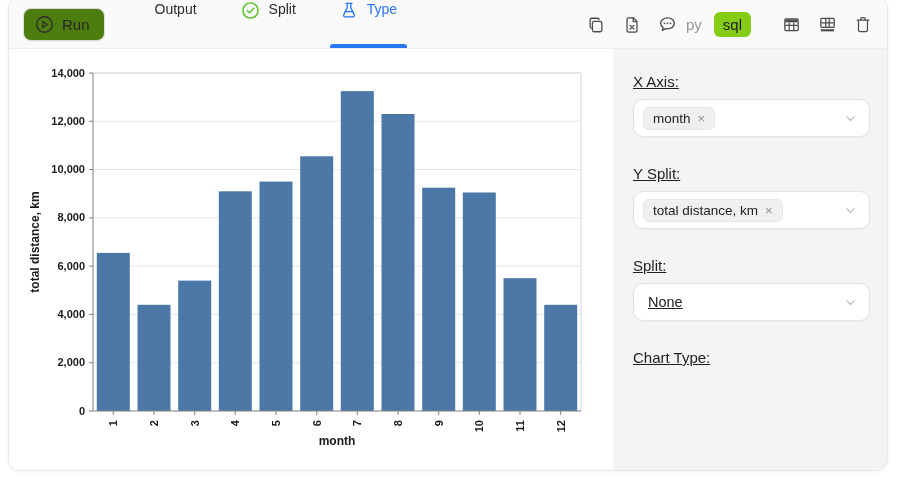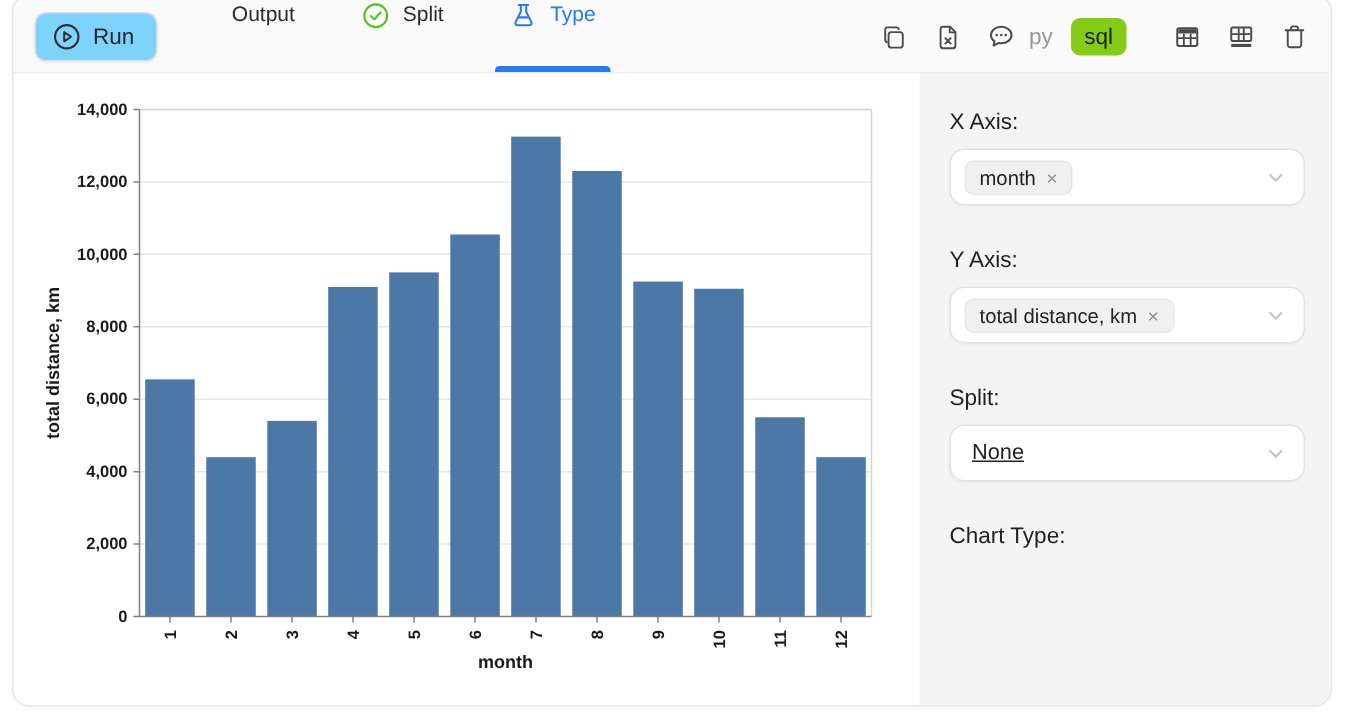--- a/index.html
+++ b/index.html
@@ -11,21 +11,21 @@
     box-shadow:0 1px 4px rgba(0,0,0,0.05); overflow:hidden;
     display:flex; flex-direction:column;
   }
   
   .toolbar {
     height:52px; padding:4px 14px 0 14px; background:#fafafa;
     border-bottom:1px solid #ececec; display:flex; align-items:center;
     flex:0 0 auto; position:relative;
   }
   .run-btn {
-    display:flex; align-items:center; gap:8px; background:#7dd3fc;
+    display:flex; align-items:center; gap:8px; background:#4d7c0f;
     border:1px solid #dcdcdc; border-radius:8px; padding:6px 14px 6px 11px;
     font-size:15px; color:#262626; cursor:pointer;
     box-shadow:0 1px 2px rgba(0,0,0,0.05); margin-right:28px;
   }
   .tabs { display:flex; align-items:stretch; height:100%; }
   .tab {
     display:flex; align-items:flex-start; gap:9px; padding:0 10px; margin:0 12px;
     font-size:14px; color:#2b2b2b; cursor:pointer; position:relative;
   }
   .tab.active { color:#2779f6; }
@@ -43,21 +43,21 @@
   .tool-group { display:flex; align-items:center; margin-left:14px; }
   
   .content { flex:1; display:flex; min-height:0; }
   .chart-region { flex:1; background:#ffffff; position:relative; }
   .chart-region svg { display:block; }
   
   .panel {
     width:277px; flex:0 0 auto; background:#f4f4f4;
     padding:24px 20px 0 20px; border-radius:0 0 11px 0;
   }
-  .field-label { font-size:15px; color:#1f1f1f; margin-bottom:9px; }
+  .field-label { font-size:15px; color:#1f1f1f; margin-bottom:9px;text-decoration:underline; }
   .dropdown {
     height:38px; background:#ffffff; border:1px solid #e2e2e2;
     border-radius:10px; box-shadow:0 1px 2px rgba(0,0,0,0.04);
     display:flex; align-items:center; justify-content:space-between;
     padding:0 12px 0 9px; margin-bottom:28px; cursor:pointer;
   }
   .tag {
     display:flex; align-items:center; gap:7px; background:#f0f0f0;
     border:1px solid #e6e6e6; border-radius:6px; padding:3px 9px;
     font-size:13.5px; color:#222222;
@@ -242,21 +242,21 @@
           <span>month</span>
           <span class="x">×</span>
         </span>
         <span class="chevron">
           <svg width="13" height="13" viewBox="0 0 14 14" fill="none">
               <path d="M3 5 L7 9.2 L11 5" stroke="#c4c4c4" stroke-width="1.5" stroke-linecap="round" stroke-linejoin="round"></path>
             </svg>
         </span>
       </div>
 
-      <div class="field-label">Y Axis:</div>
+      <div class="field-label">Y Split:</div>
       <div class="dropdown">
         <span class="tag">
           <span>total distance, km</span>
           <span class="x">×</span>
         </span>
         <span class="chevron">
           <svg width="13" height="13" viewBox="0 0 14 14" fill="none">
               <path d="M3 5 L7 9.2 L11 5" stroke="#c4c4c4" stroke-width="1.5" stroke-linecap="round" stroke-linejoin="round"></path>
             </svg>
         </span>

